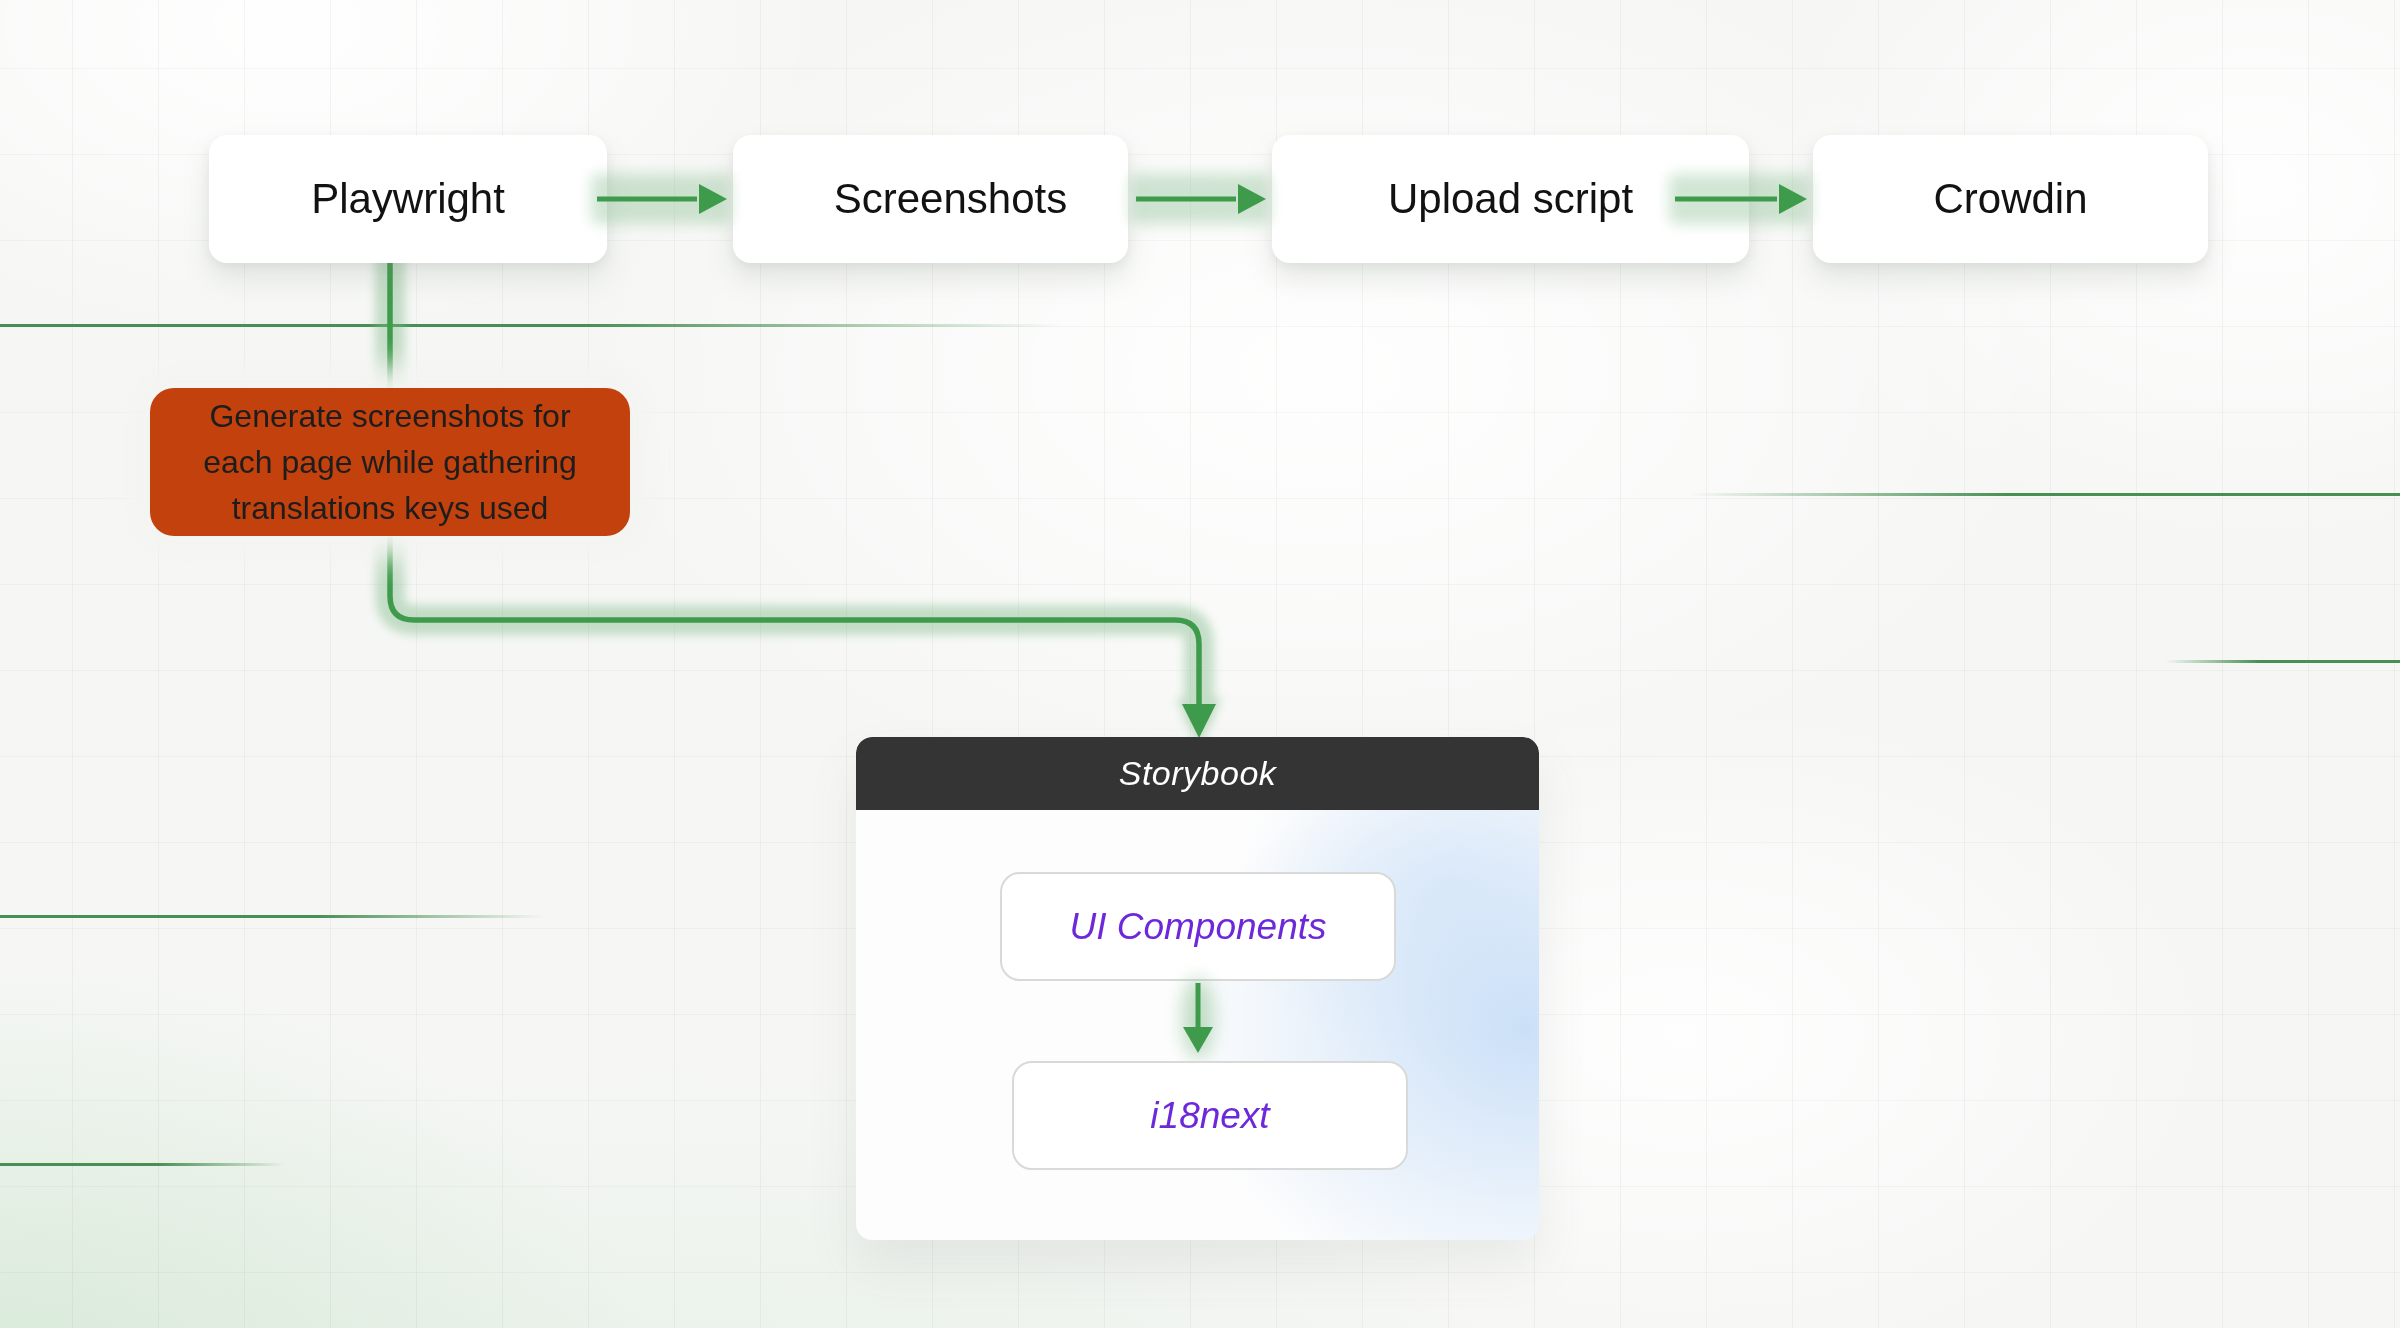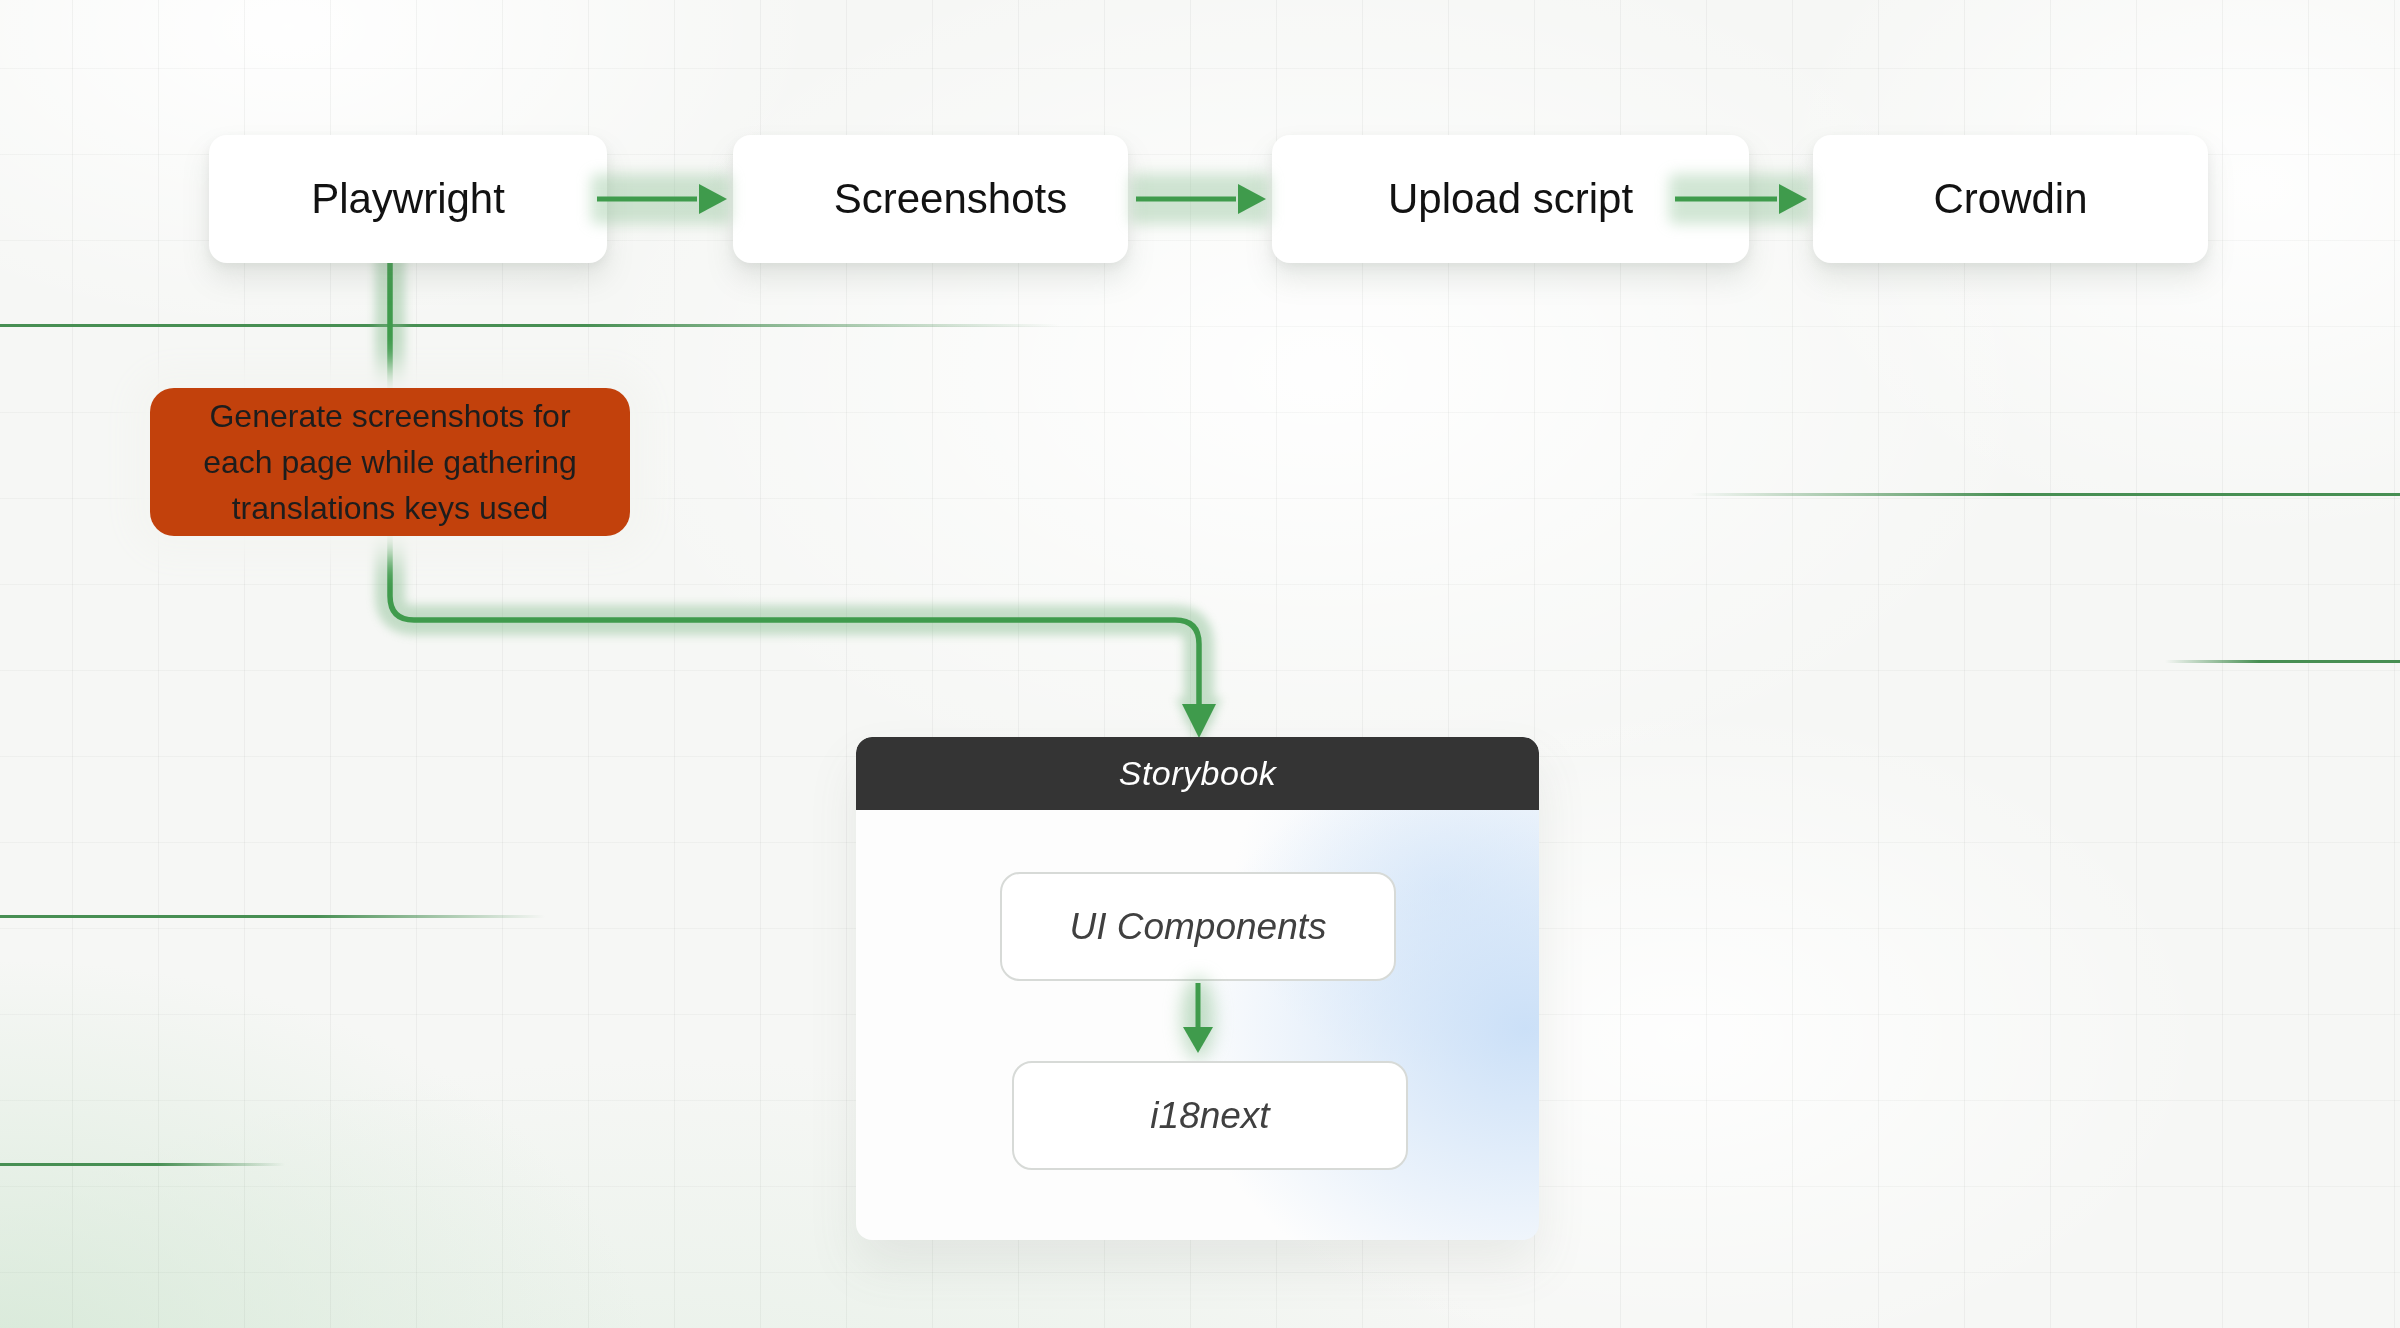--- a/index.html
+++ b/index.html
@@ -86,21 +86,21 @@
   .card-header {
     position: absolute; top: 0; left: 0; right: 0; height: 73px;
     background: #343434; border-radius: 16px 16px 0 0;
     display: flex; align-items: center; justify-content: center;
     color: #ffffff; font-size: 34px; letter-spacing: 0.5px;
   }
   .inner-node {
     position: absolute; left: 144px; width: 396px; height: 109px;
     background: #ffffff; border: 2px solid #d7dad7; border-radius: 20px;
     display: flex; align-items: center; justify-content: center;
-    font-size: 37px; color: #404040;
+    font-size: 37px; color: #6d28d9;
   }
   .inner-ui   { top: 135px; }
   .inner-i18n { top: 324px; margin-left: 12px; }
   
   .varrow { position: absolute; left: 320px; top: 246px; width: 44px; height: 70px; }
   .vglow  { position: absolute; left: 6px; top: -6px; width: 32px; height: 82px;
             background: rgba(134,190,141,0.5); filter: blur(9px); border-radius: 50%; }
   .vshaft { position: absolute; left: 50%; transform: translateX(-50%); top: 0; width: 5px; height: 46px; background: #3f9b4c; }
   .vhead  { position: absolute; left: 50%; transform: translateX(-50%); top: 44px; width: 0; height: 0;
             border-top: 26px solid #3f9b4c; border-left: 15px solid transparent; border-right: 15px solid transparent; }

